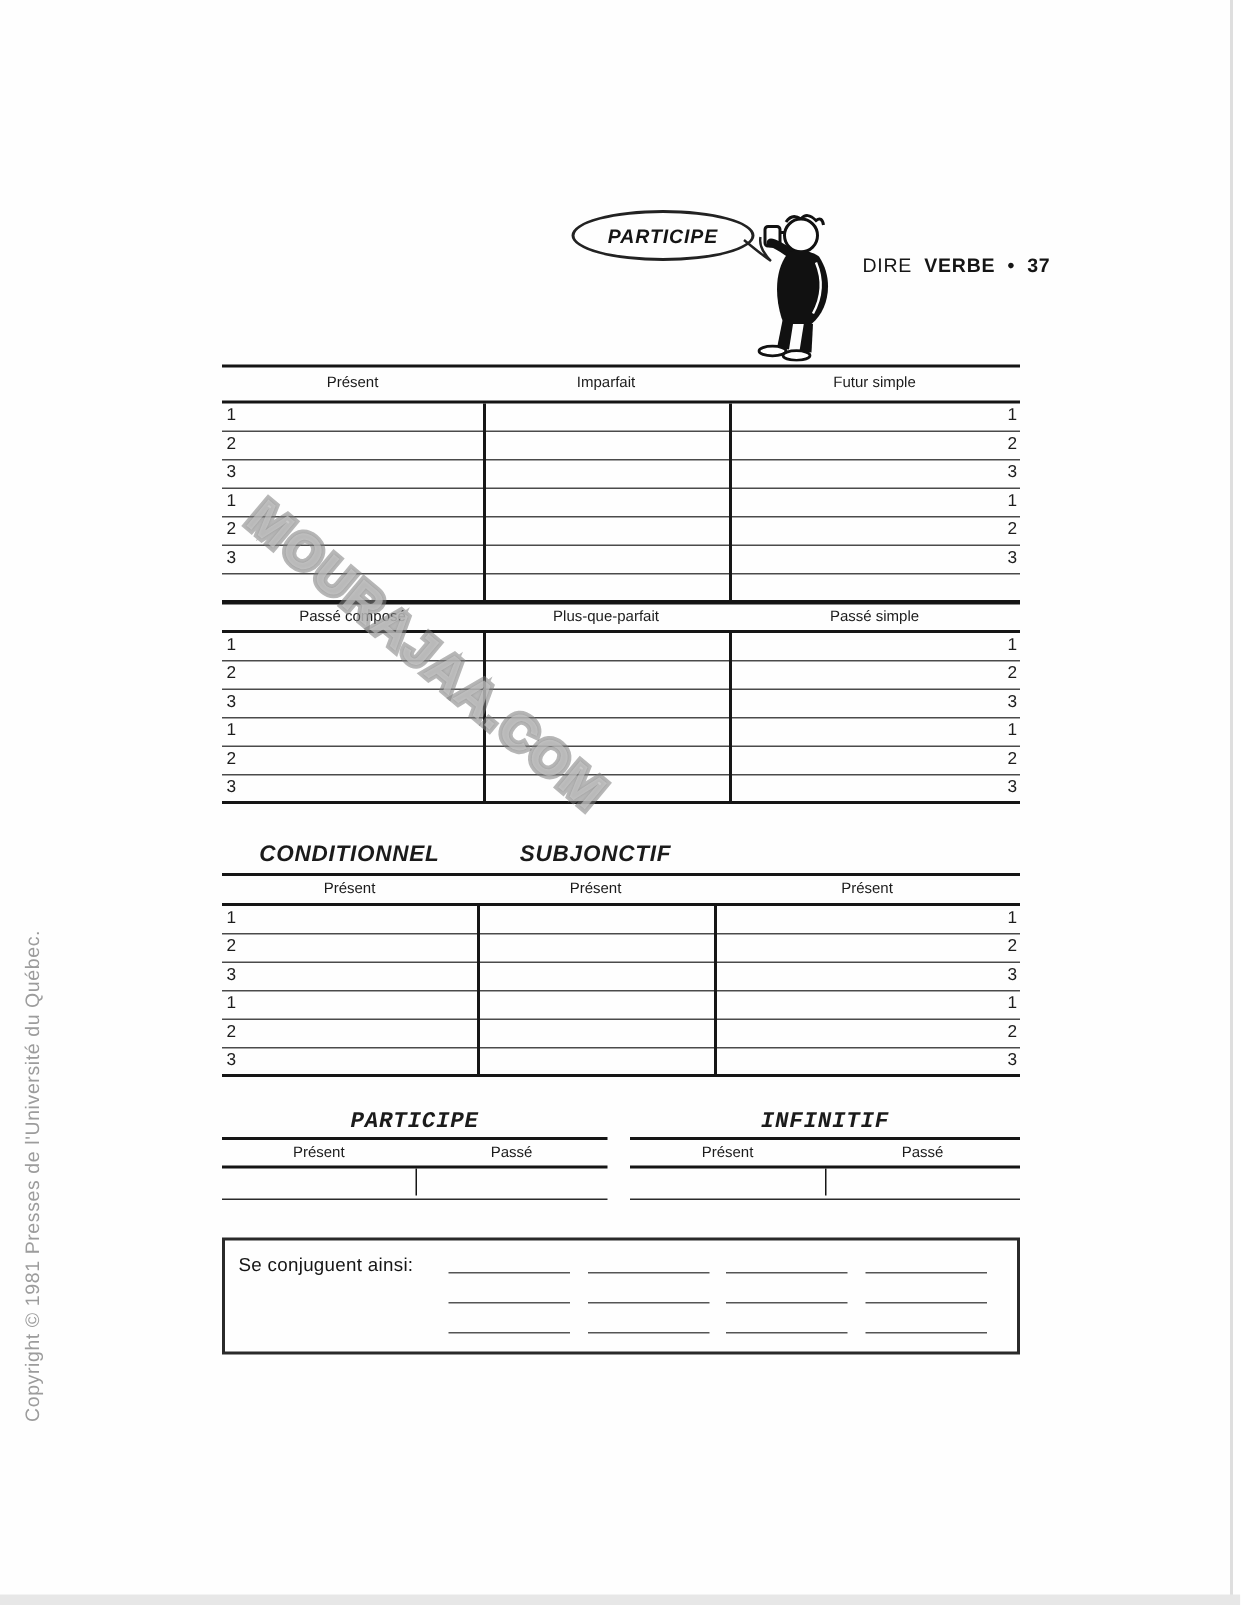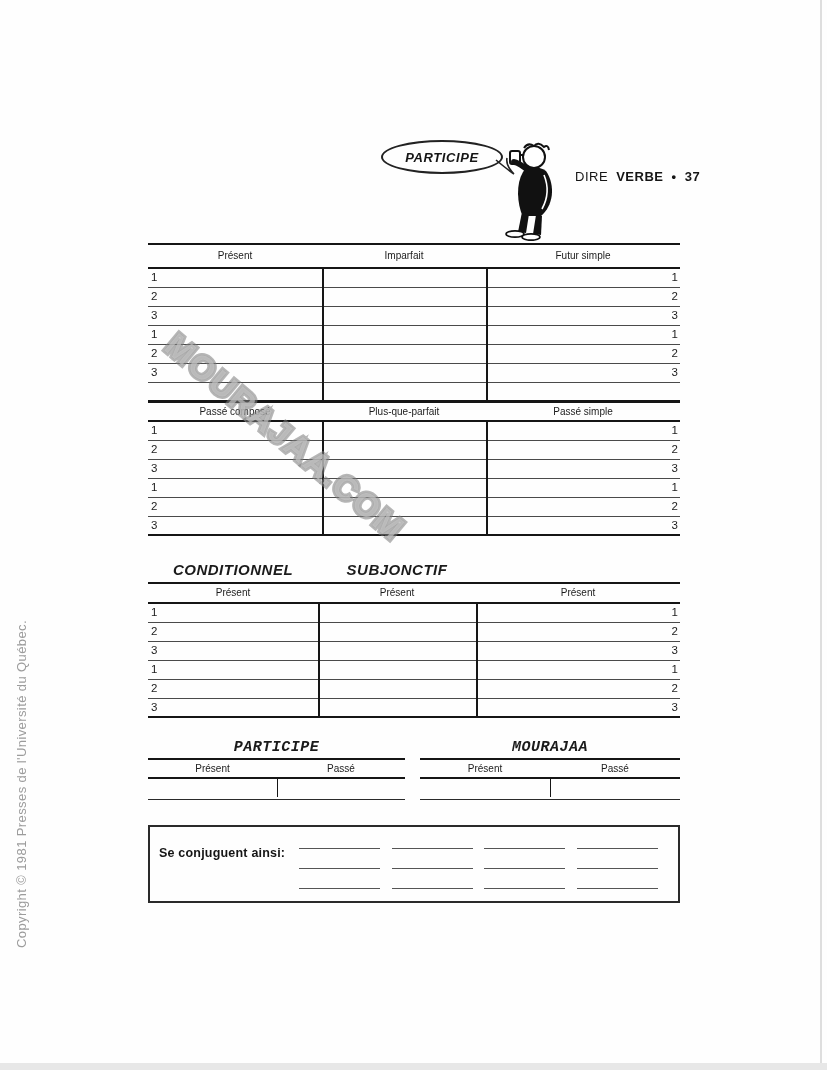--- a/index.html
+++ b/index.html
@@ -53,21 +53,21 @@
 
   
   .nft .trow{height:20px;} .nft .tcell{line-height:20px;font-family:Liberation Mono, monospace;}
   .nft .hrow{height:17px;} .nft .hcell{line-height:17px;}
   .nft .blank{position:relative;height:20px;border-bottom:1.6px solid #2a2a2a;}
   .nft .blank .vline{top:0;bottom:2px;width:1.4px;}
 
   
   .footbox{position:absolute;left:148px;top:825px;width:532px;height:78px;border:2px solid #2a2a2a;
            box-sizing:border-box;z-index:1;}
-  .footbox .lbl{position:absolute;left:9px;top:19px;font-size:12.5px;font-weight:bold;letter-spacing:.2px;}
+  .footbox .lbl{position:absolute;left:9px;top:9px;font-size:12.5px;font-weight:normal;letter-spacing:.2px;}
   .dash{position:absolute;width:81px;height:0;border-top:1.6px solid #555;}
 </style>
 </head>
 <body>
 
 <div class="page">
 
   <div class="scan-right"></div>
   <div class="scan-bottom"></div>
 
@@ -220,21 +220,21 @@
       <div class="hrow">
         <div class="hcell" style="left: 0px; width: 129px;">Présent</div>
         <div class="hcell" style="left: 129px; width: 128px;">Passé</div>
       </div>
       <div class="blank">
         <div class="vline" style="left: 129px;"></div>
       </div>
     </section>
   <section class="nft" id="nf1" style="top:738px;left:420px;width:260px">
       <div class="trow">
-        <div class="tcell" style="left: 0px; width: 260px;">MOURAJAA</div>
+        <div class="tcell" style="left: 0px; width: 260px;">INFINITIF</div>
       </div>
       <div class="hrow">
         <div class="hcell" style="left: 0px; width: 130px;">Présent</div>
         <div class="hcell" style="left: 130px; width: 130px;">Passé</div>
       </div>
       <div class="blank">
         <div class="vline" style="left: 130px;"></div>
       </div>
     </section>
 

